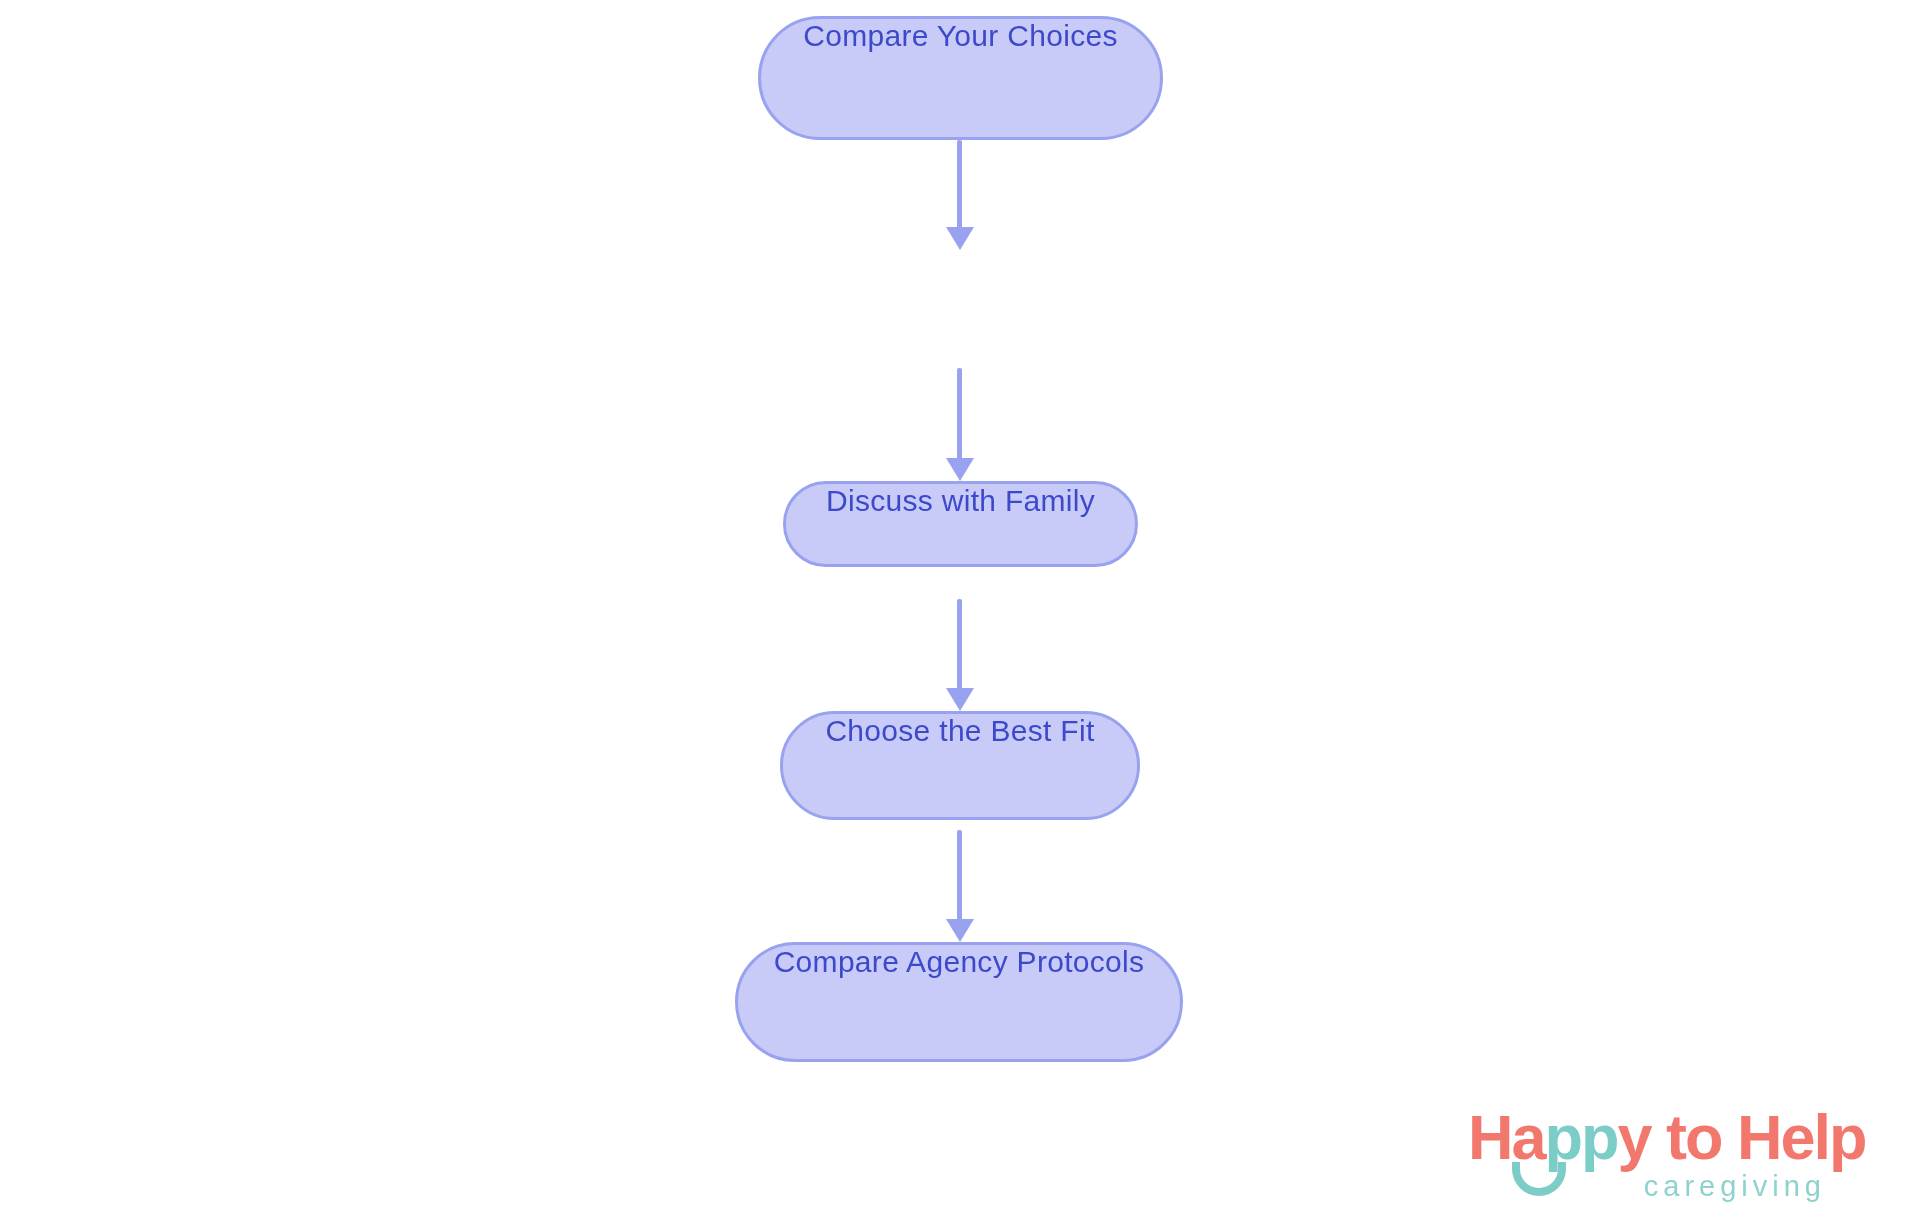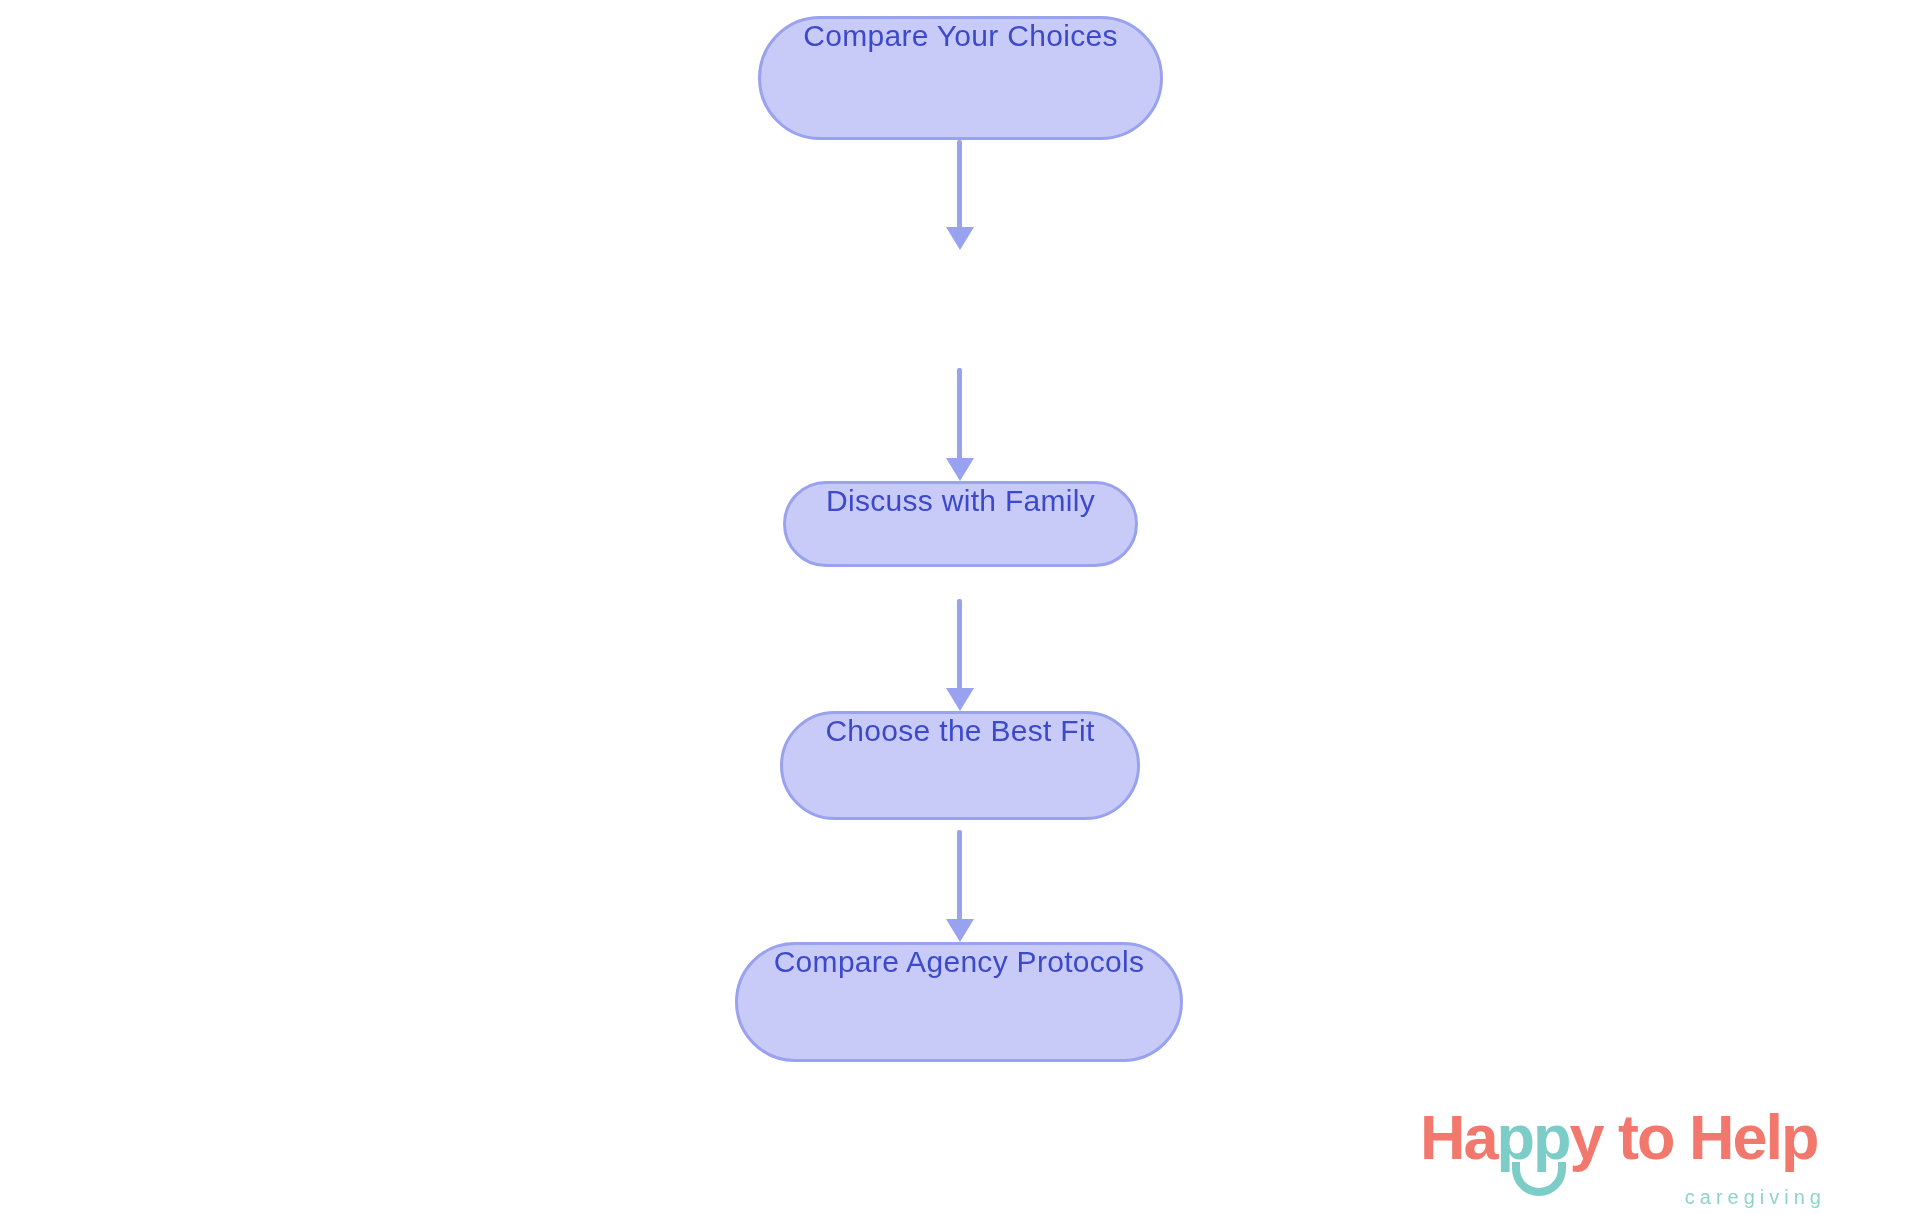--- a/index.html
+++ b/index.html
@@ -55,39 +55,40 @@
     top: 1106px;
     width: 462px;
     height: 100px;
   }
   .logo-title {
     font-weight: bold;
     font-size: 63px;
     letter-spacing: -2px;
     line-height: 1;
     white-space: nowrap;
+    margin-left: 48px;
   }
   .logo .coral { color: var(--logo_coral, #F2786D); }
   .logo .teal  { color: var(--logo_teal, #7CCDC7); }
   .logo .smile {
     position: absolute;
     left: 92px;
     top: 56px;
     width: 54px;
     height: 34px;
     box-sizing: border-box;
     border: 8px solid var(--logo_teal, #7CCDC7);
     border-top: none;
     border-radius: 0 0 36px 36px;
   }
   .logo-sub {
     position: absolute;
-    top: 80px;
+    top: 64px;
     right: 56px;
-    font-size: 20px;
+    font-size: 29px;
     font-weight: normal;
     letter-spacing: 5px;
     color: var(--logo_teal_light, #8FD2CD);
     white-space: nowrap;
   }
 </style>
 </head>
 <body>
 
 <div class="canvas">

